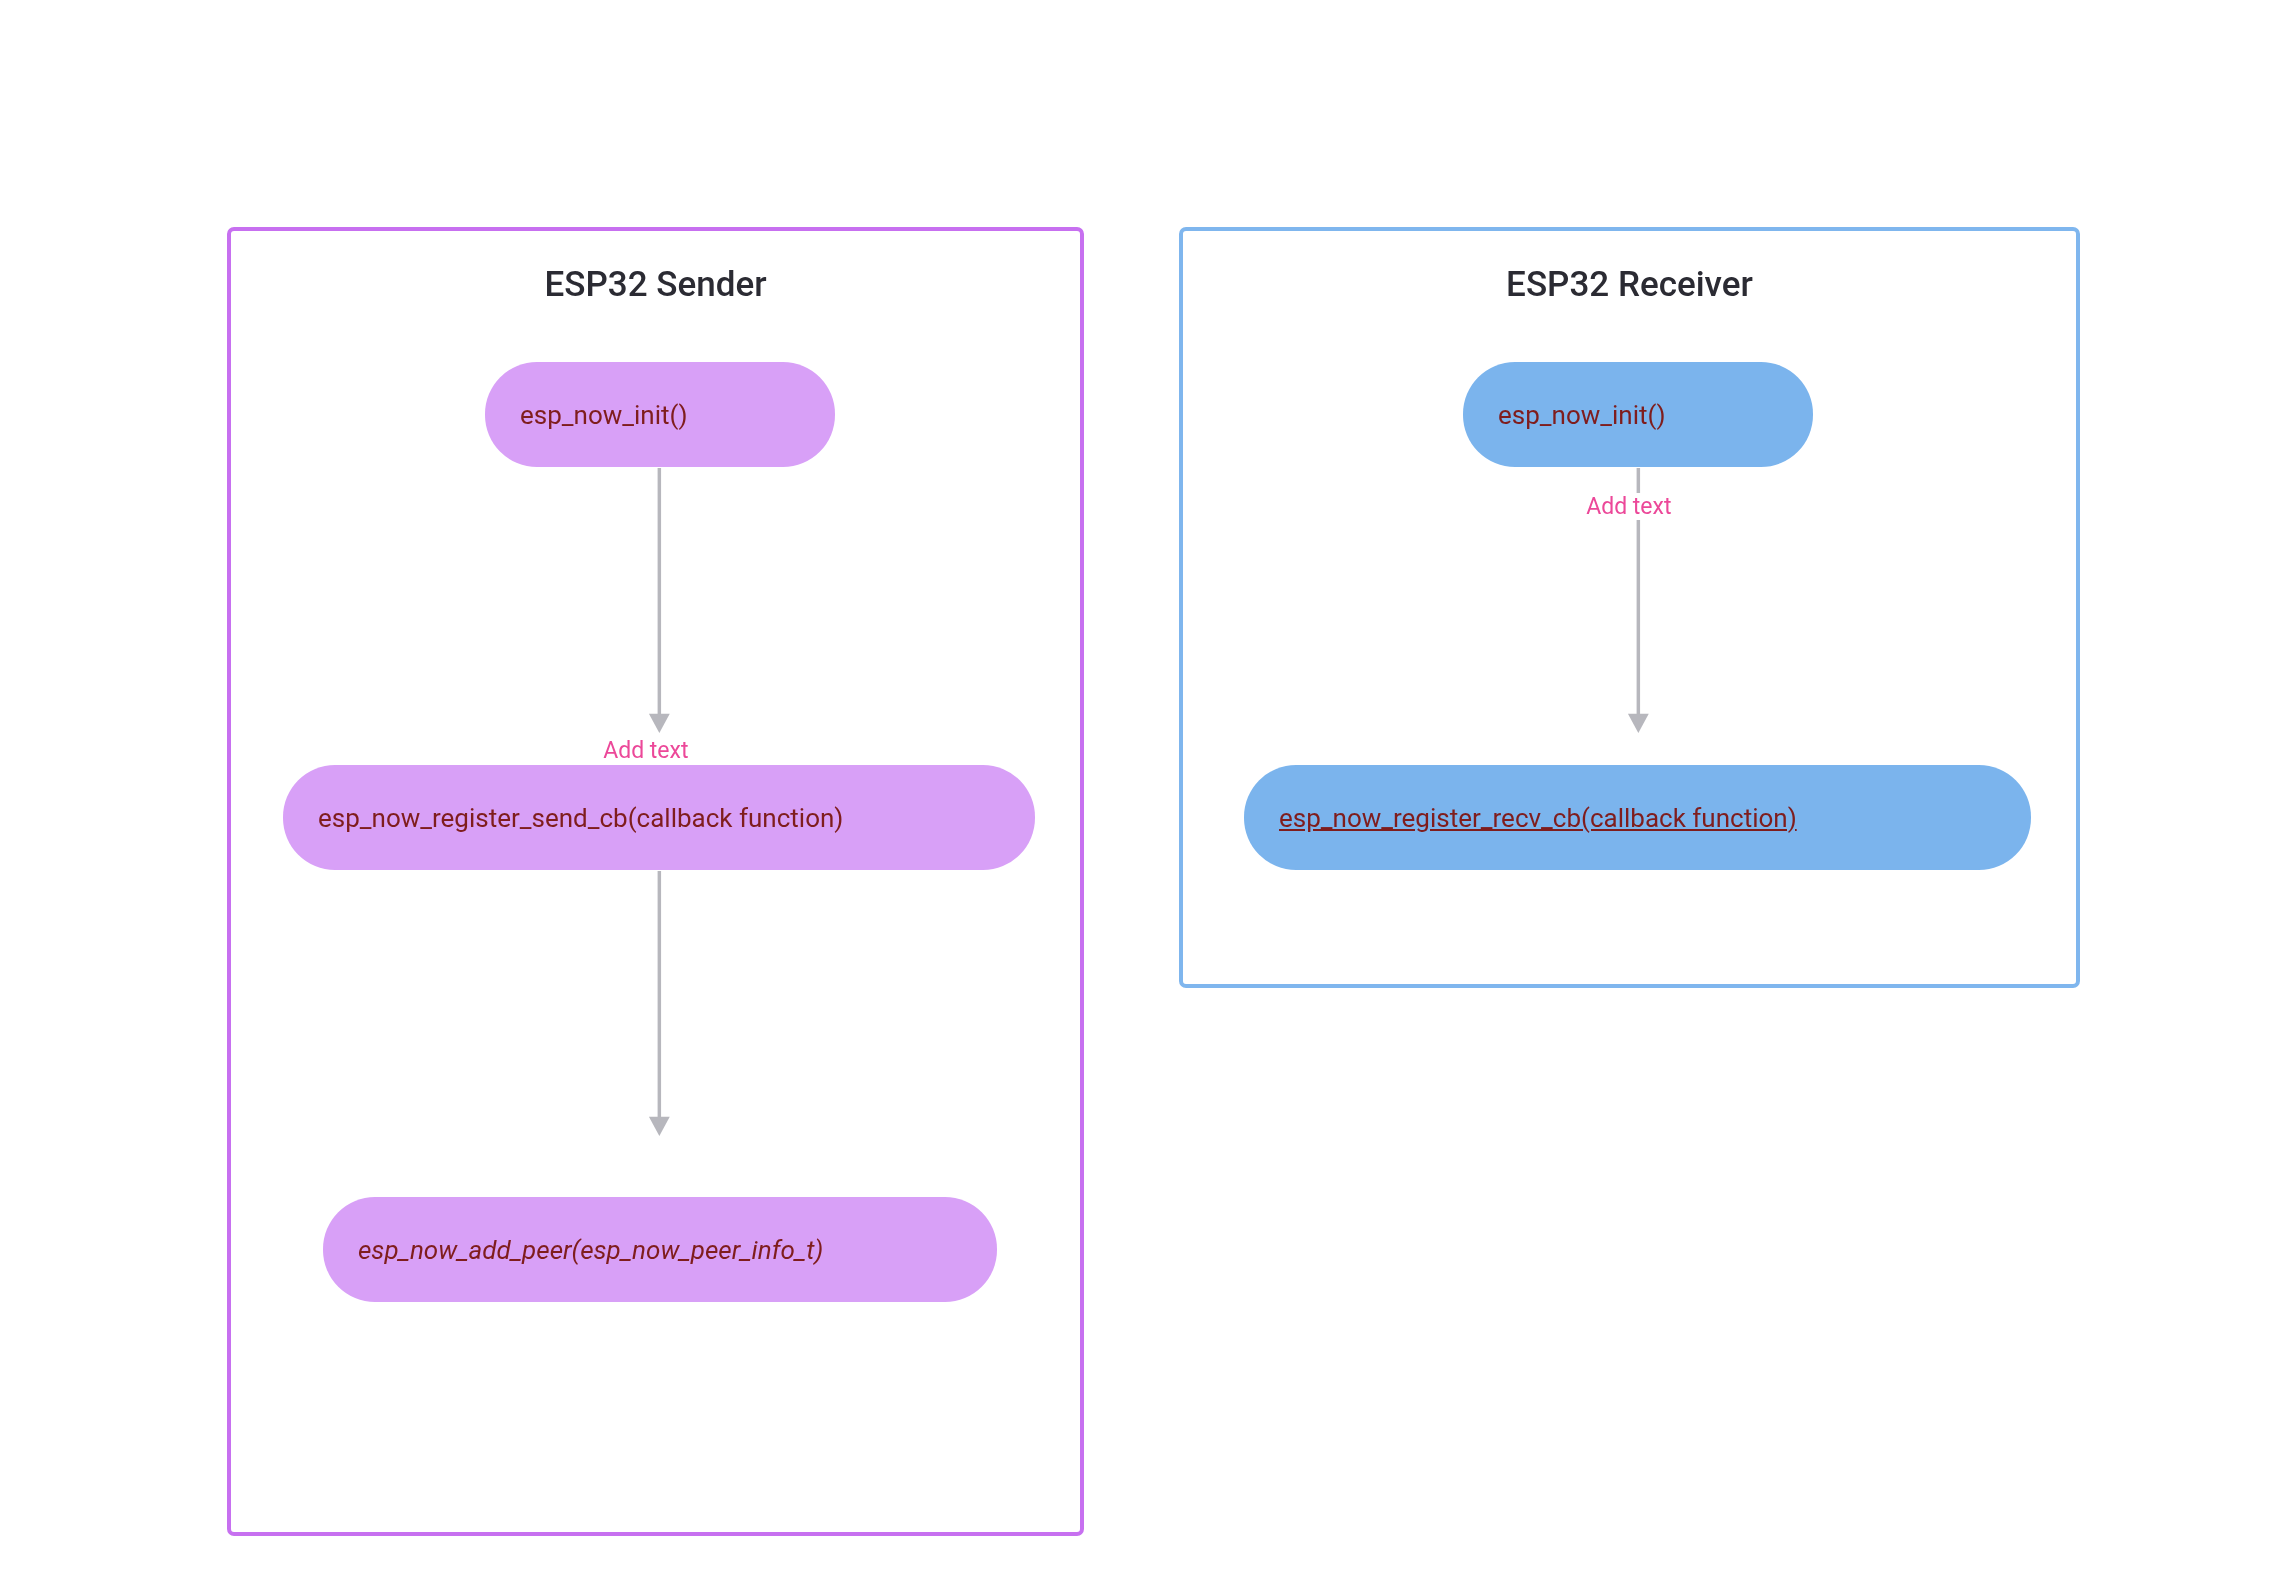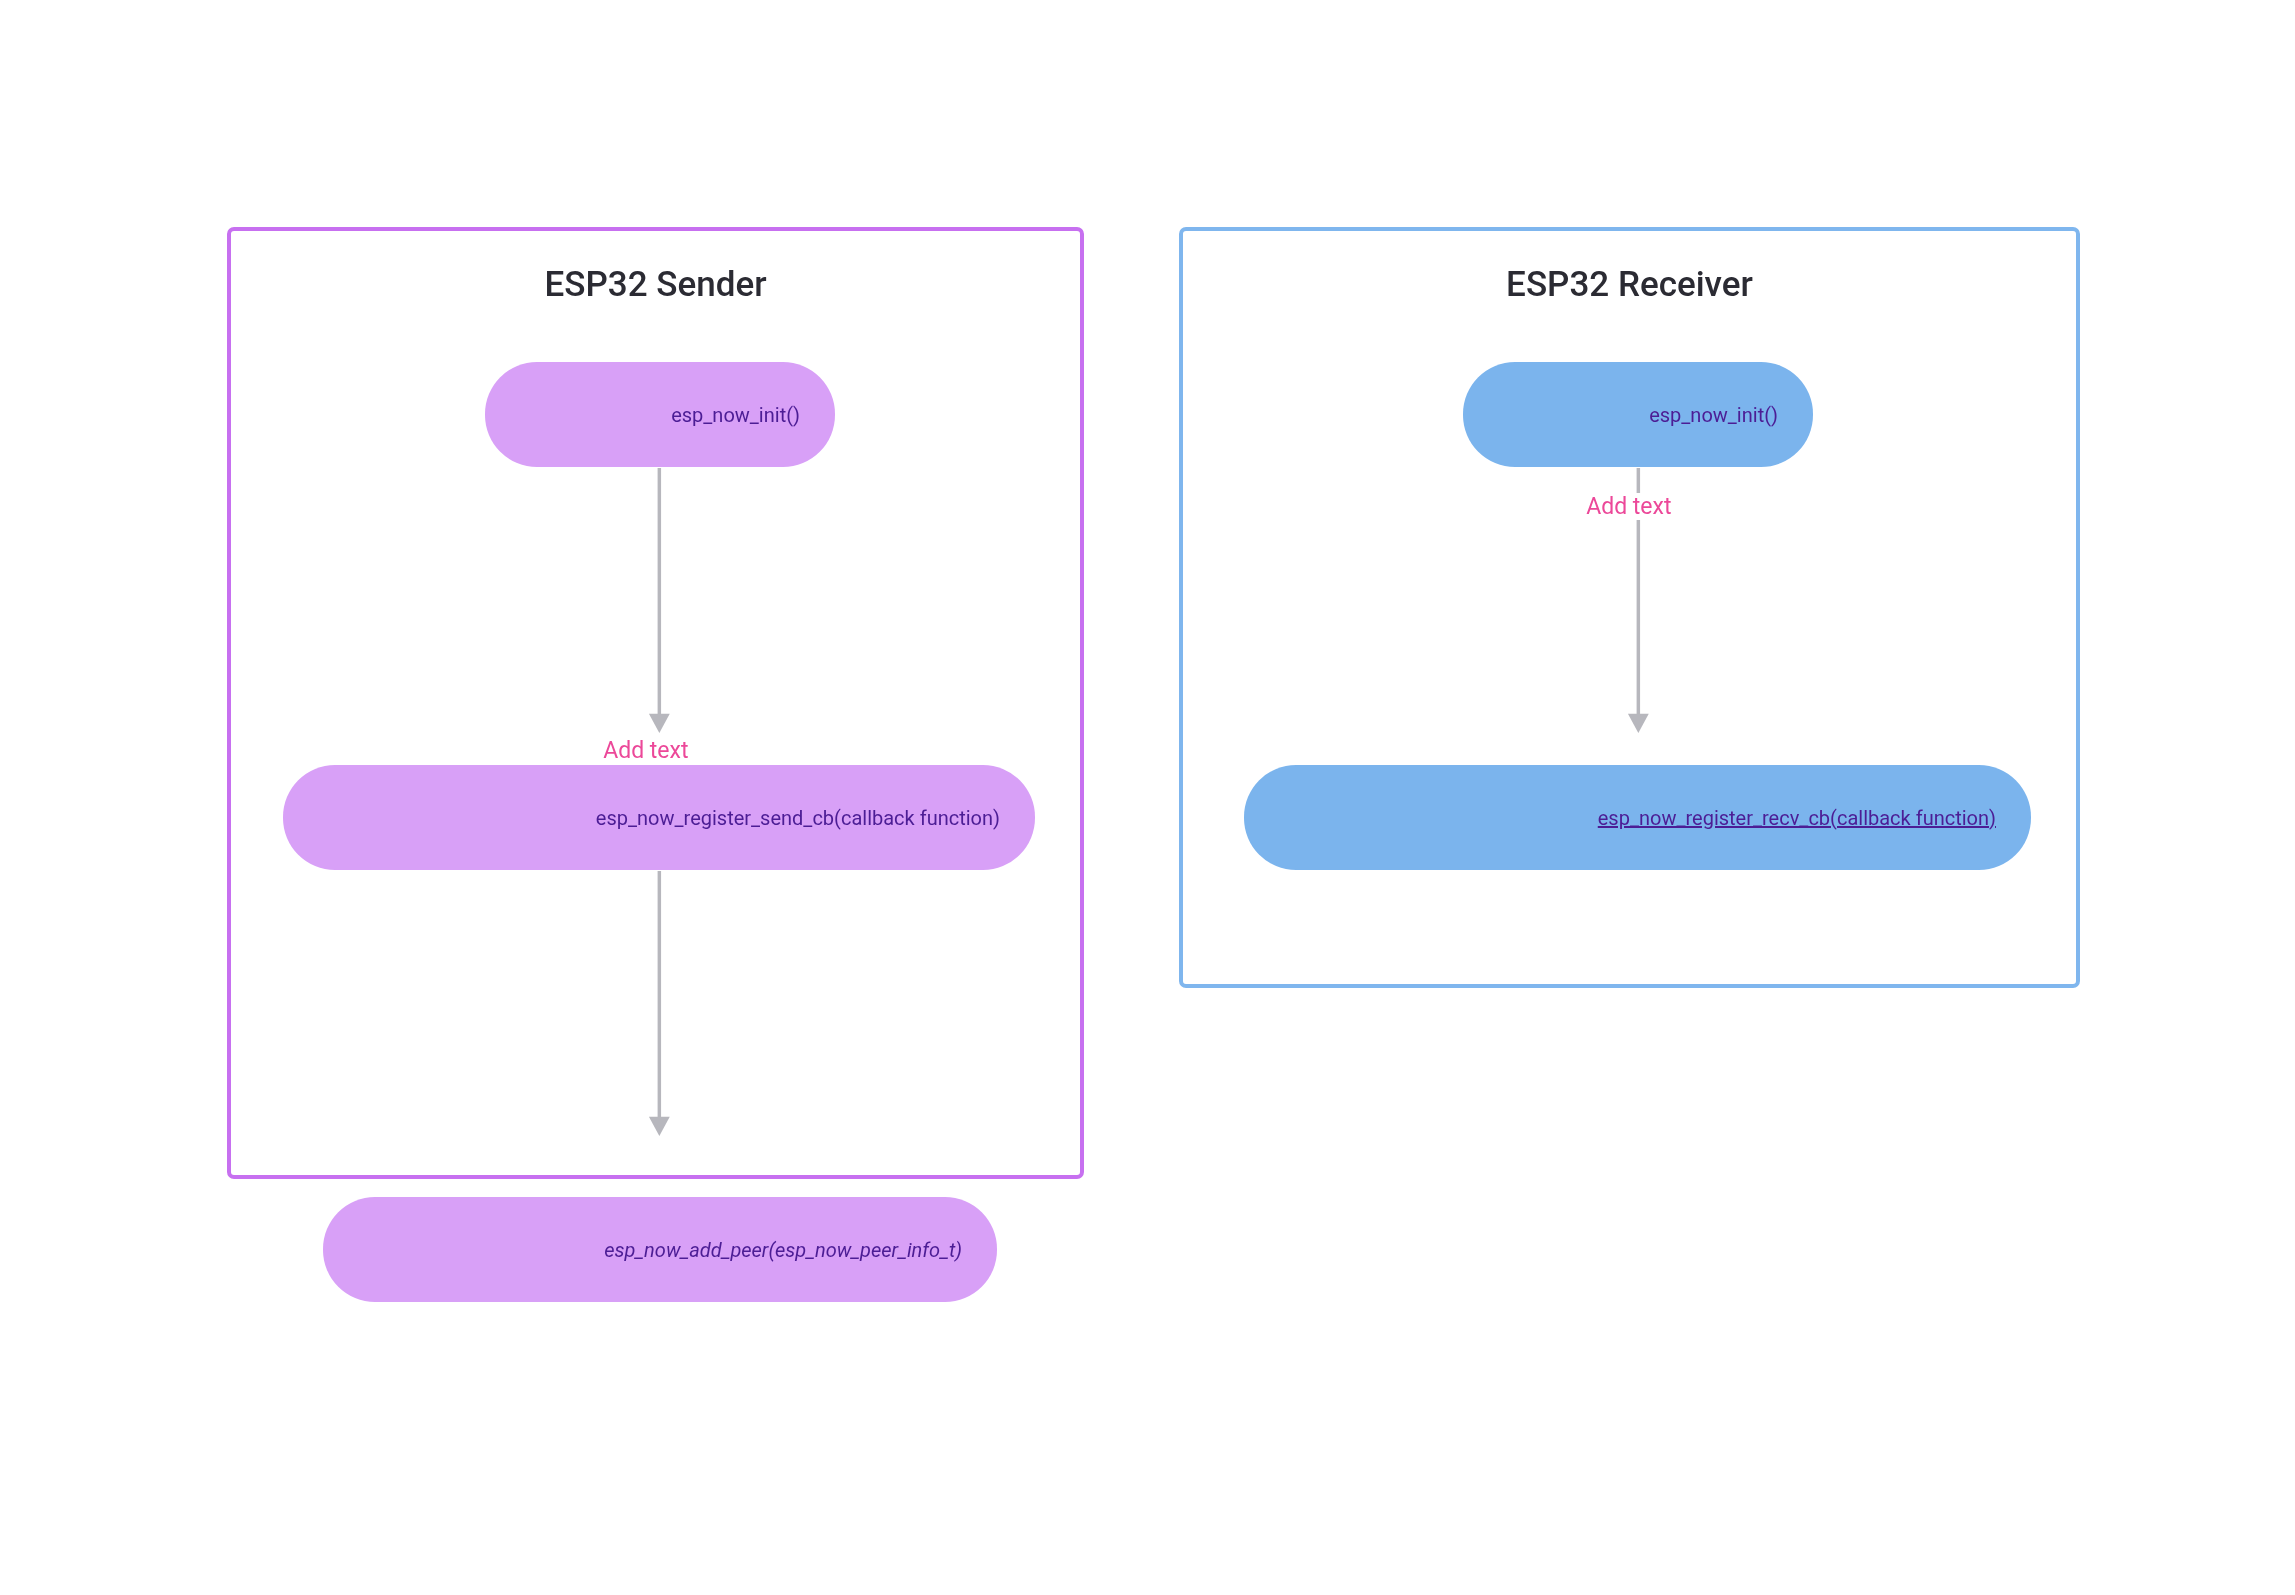--- a/index.html
+++ b/index.html
@@ -29,24 +29,24 @@
     right: 0;
     text-align: center;
     font-size: 35px;
     font-weight: 500;
     color: #2b2b33;
   }
   .node {
     position: absolute;
     display: flex;
     align-items: center;
-    justify-content: flex-end;
+    justify-content: flex-start;
     border-radius: 52px;
-    font-size: 20px;
-    color: #4c1d95;
+    font-size: 26px;
+    color: #7f1d1d;
     font-weight: 400;
     padding: 0 35px;
     text-align: center;
   }
   .arrow-label {
     position: absolute;
     font-size: 23px;
     color: #ec4899;
     background: #ffffff;
     padding: 0 5.2px;
@@ -54,21 +54,21 @@
   svg.arrow {
     position: absolute;
     overflow: visible;
   }
 </style>
 </head>
 <body>
 
 <div class="canvas">
 
-  <div class="group-box" style="left:0; top:0; width:857px; height:952px; border:4.4px solid #c770f0;padding-left:37px;">
+  <div class="group-box" style="left:0; top:0; width:857px; height:1309px; border:4.4px solid #c770f0;padding-left:37px;">
     <div class="group-title">ESP32 Sender</div>
 
     <div class="node" style="left:254px; top:131px; width:350px; height:105px; background:#d8a0f7;">
       <span>esp_now_init()</span>
     </div>
 
     <svg class="arrow" style="left:424px; top:236px; width:8.7px; height:267px;" viewBox="0 0 10 305" width="8.7" height="267">
       <line x1="5" y1="0" x2="5" y2="288" stroke="#b7b7bd" stroke-width="4"></line>
       <polygon points="5,305 -7,283 17,283" fill="#b7b7bd"></polygon>
     </svg>

